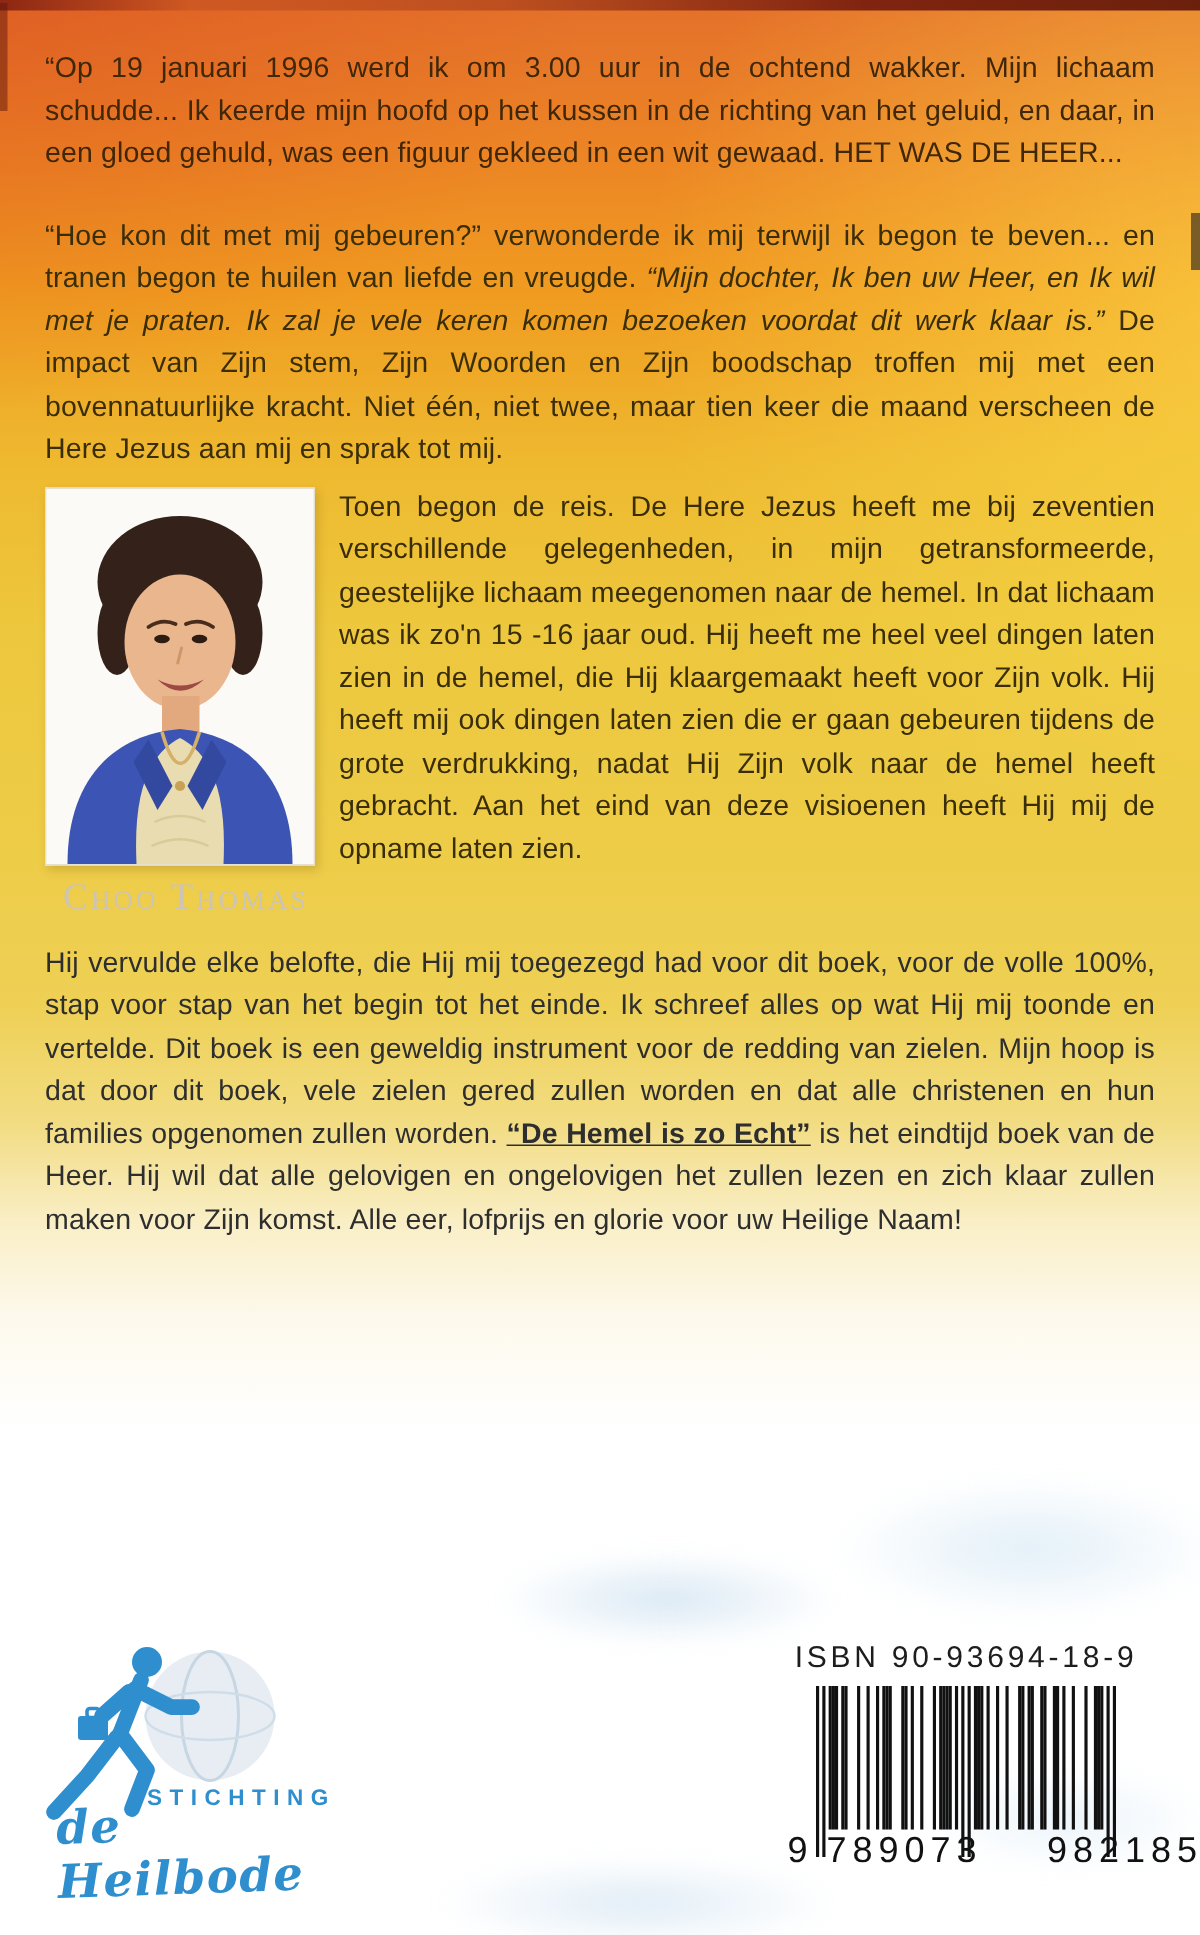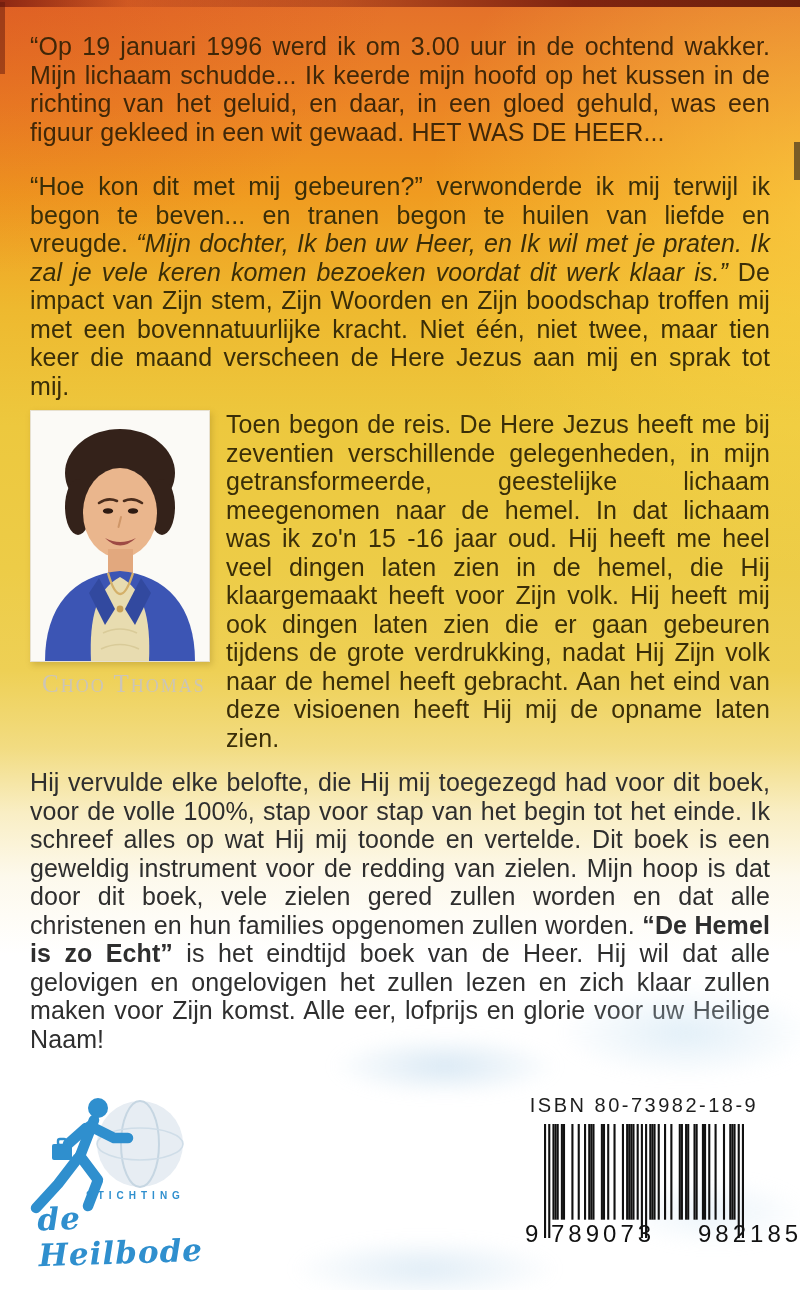--- a/index.html
+++ b/index.html
@@ -25,49 +25,49 @@
   .cloud.c2{left:556px;top:985px;width:260px;height:95px;background:radial-gradient(ellipse,rgba(198,224,241,.5),rgba(198,224,241,0) 70%);}
   .cloud.c3{left:290px;top:1238px;width:270px;height:62px;background:radial-gradient(ellipse,rgba(186,214,235,.45),rgba(186,214,235,0) 70%);}
   .cloud.c4{left:618px;top:1178px;width:190px;height:70px;background:radial-gradient(ellipse,rgba(203,226,242,.38),rgba(203,226,242,0) 70%);}
 
   .heading{
     margin:30px 30px 0 30px;
     font-size:26px;line-height:32px;font-weight:700;
     color:#5f1d0e;text-align:justify;letter-spacing:.2px;word-spacing:2px;
   }
   .body{
-    font-size:25px;line-height:28.5px;text-align:justify;letter-spacing:.1px;
+    font-size:19px;line-height:28.5px;text-align:justify;letter-spacing:.1px;
     color:#3b2a0a;margin:0 30px;
   }
   .p1{margin-top:32px;color:#402708;}
   .p2{margin-top:26px;color:#3a2e08;}
   .seg-italic{font-style:italic;}
-  .seg-bold{font-weight:700;}
+  .seg-bold{font-weight:700;text-decoration:underline;}
   .media{display:flex;gap:16px;margin:10px 30px 0 30px;align-items:flex-start;}
   .photo-col{flex:0 0 178px;}
   .photo{
     width:178px;height:250px;background:#fbfaf6;
     border:1px solid #e7e0cf;box-shadow:2px 3px 6px rgba(120,90,20,.25);
     overflow:hidden;
   }
   .photo svg{display:block;}
   .caption{
     margin:8px 0 0 12px;
     font-family:"Liberation Serif",serif;font-variant:small-caps;
     font-size:25px;letter-spacing:2px;color:#ccc5b6;
   }
   .p3{flex:1;margin:0;color:#3a2e08;}
   .p4{margin-top:16px;color:#2e2e2e;}
 
   
   .logo{position:absolute;left:22px;top:1086px;width:210px;height:180px;}
   .logo svg{position:absolute;left:0;top:0;}
   .stichting{
-    position:absolute;left:64px;top:104px;
-    font-size:10px;font-weight:700;letter-spacing:5px;color:#2f8fce;
+    position:absolute;left:76px;top:104px;
+    font-size:15px;font-weight:700;letter-spacing:5px;color:#2f8fce;
   }
   .heilbode{
     position:absolute;left:16px;top:112px;
     font-family:"DejaVu Serif",serif;font-style:italic;font-weight:700;
     font-size:31px;color:#2f8fce;transform:rotate(-2deg);letter-spacing:1px;
   }
 
   
   .barcode-block{position:absolute;left:512px;top:1094px;width:264px;}
   .isbn{
@@ -160,21 +160,21 @@
       </g>
       <circle cx="76" cy="22" r="10" fill="#2f8fce"></circle>
       <rect x="30" y="58" width="20" height="16" rx="2" fill="#2f8fce"></rect>
       <rect x="36" y="53" width="8" height="6" rx="2" fill="none" stroke="#2f8fce" stroke-width="2.4"></rect>
     </svg>
     <div class="stichting">STICHTING</div>
     <div class="heilbode">de Heilbode</div>
   </div>
 
   <div class="barcode-block">
-    <div class="isbn">ISBN 80-73982-18-9</div>
+    <div class="isbn">ISBN 90-93694-18-9</div>
     <div class="bars-wrap">
       <svg id="barcode-svg" xmlns="http://www.w3.org/2000/svg" preserveAspectRatio="none" viewBox="0 0 199.5 112">
           <g fill="#111111">
             <rect x="0.0" y="0" width="2.1" height="112"></rect>
             <rect x="4.2" y="0" width="2.1" height="112"></rect>
             <rect x="8.4" y="0" width="2.1" height="94"></rect>
             <rect x="10.5" y="0" width="2.1" height="94"></rect>
             <rect x="12.6" y="0" width="2.1" height="94"></rect>
             <rect x="16.8" y="0" width="2.1" height="94"></rect>
             <rect x="18.9" y="0" width="2.1" height="94"></rect>

